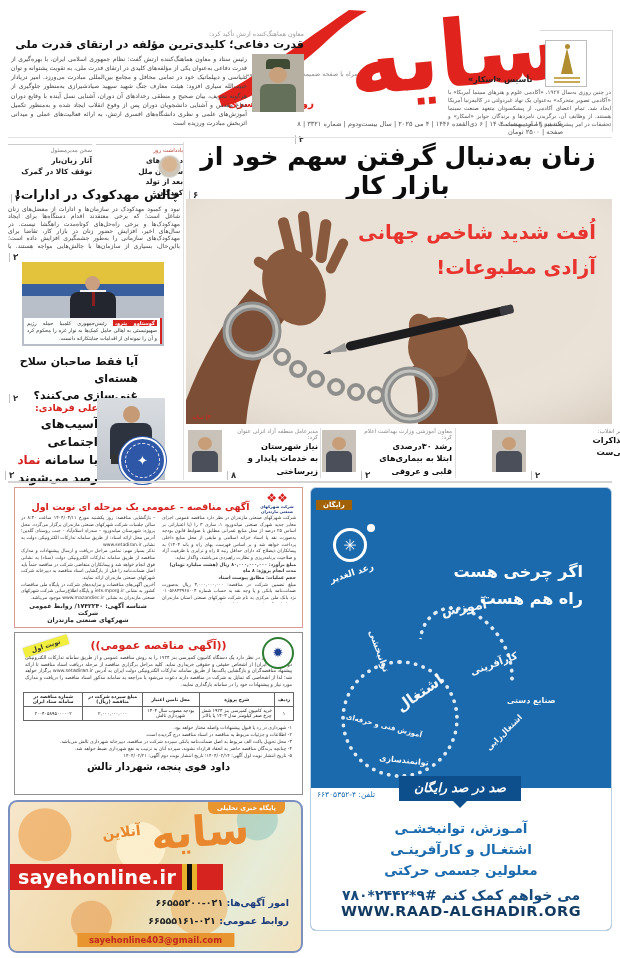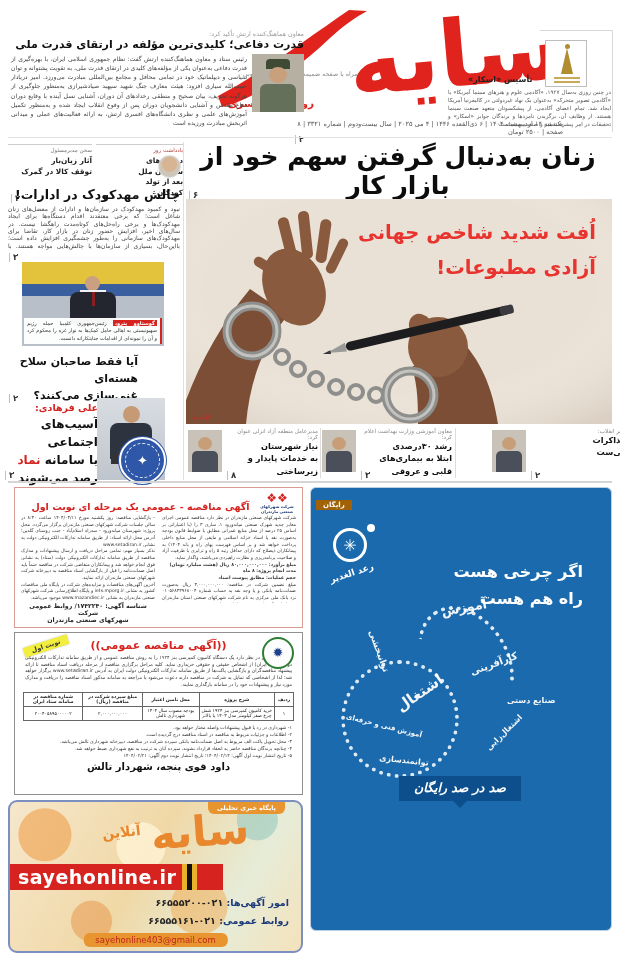--- a/index.html
+++ b/index.html
@@ -152,21 +152,21 @@
   .ad3-url { position:absolute; top:62px; left:-2px; width:215px; height:26px; background:#d6231f;
     display:flex; align-items:center; direction:ltr; padding-left:10px; }
   .ad3-url .u { color:#fff; font-weight:bold; font-size:19px; letter-spacing:0.5px; }
   .ad3-url .stripes { display:flex; height:100%; margin-left:6px; }
   .ad3-url .stripes i { display:block; width:5px; height:100%; }
   .st-g { background:#e8b32a; } .st-b { background:#111; }
   .ad3-contacts { position:absolute; top:92px; right:12px; text-align:right; }
   .ad3-row { font-size:9.5px; font-weight:bold; color:#1d3a7a; line-height:1.9; }
   .ad3-row .num { color:#222; }
   .ad3-email { position:absolute; bottom:4px; left:50%; transform:translateX(-50%); background:#e8942f;
-    color:#bf271c; font-size:8.5px; font-weight:normal; padding:2px 12px; direction:ltr;border-radius:6px; }
+    color:#bf271c; font-size:8.5px; font-weight:bold; padding:2px 12px; direction:ltr; }
 
   
   .ad4 { left:310px; top:487px; width:302px; height:444px; border:1px solid #bcd0e4; border-radius:6px;
     overflow:hidden; background:#1b6aad; }
   .raad-badge { position:absolute; top:12px; left:5px; background:#a16207; color:#fff; font-size:7px;
     font-weight:bold; padding:1px 7px; }
   .raad-logo { position:absolute; top:36px; left:16px; width:58px; height:78px; color:#fff; }
   .raad-wheel { position:absolute; left:6px; top:4px; width:34px; height:34px; border:3px solid #fff; border-radius:50%;
     text-align:center; font-size:16px; line-height:30px; }
   .raad-headdot { position:absolute; left:40px; top:0; width:8px; height:8px; background:#fff; border-radius:50%; }
@@ -491,17 +491,24 @@
       <i class="torso"></i>
       <span class="w0">آموزش</span>
       <span class="w1">اشتغال</span>
       <span class="w2">توانبخشی</span>
       <span class="w3">کارآفرینی</span>
       <span class="w4">صنایع دستی</span>
       <span class="w5">آموزش فنی و حرفه‌ای</span>
       <span class="w6">اشتغال‌زایی</span>
       <span class="w7">توانمندسازی</span>
     </div>
+    <div class="raad-white">
+      <div class="raad-line">آمـوزش، توانبخشـی</div>
+      <div class="raad-line">اشتغـال و کارآفرینـی</div>
+      <div class="raad-line">معلولین جسمی حرکتی</div>
+      <div class="raad-ussd">می خواهم کمک کنم #۹*۲۴۴۲*۷۸۰</div>
+      <div class="raad-url">WWW.RAAD-ALGHADIR.ORG</div>
+    </div>
     <div class="raad-ribbon">صد در صد رایگان</div>
     <div class="raad-phone">تلفن: ۴-۶۶۳۰۵۳۵۲</div>
   </div>
 
 </div>
 
 </body></html>

